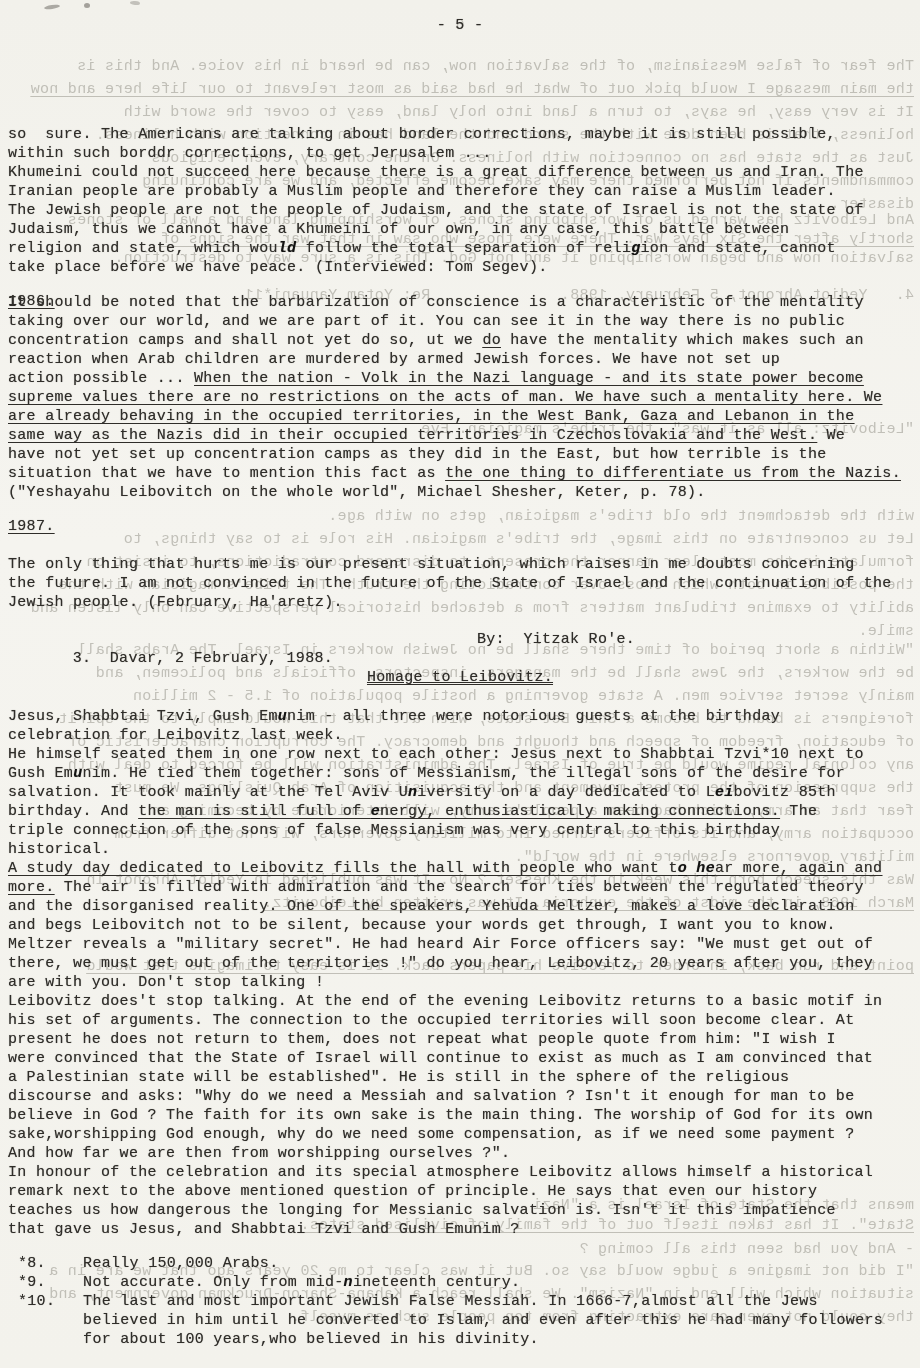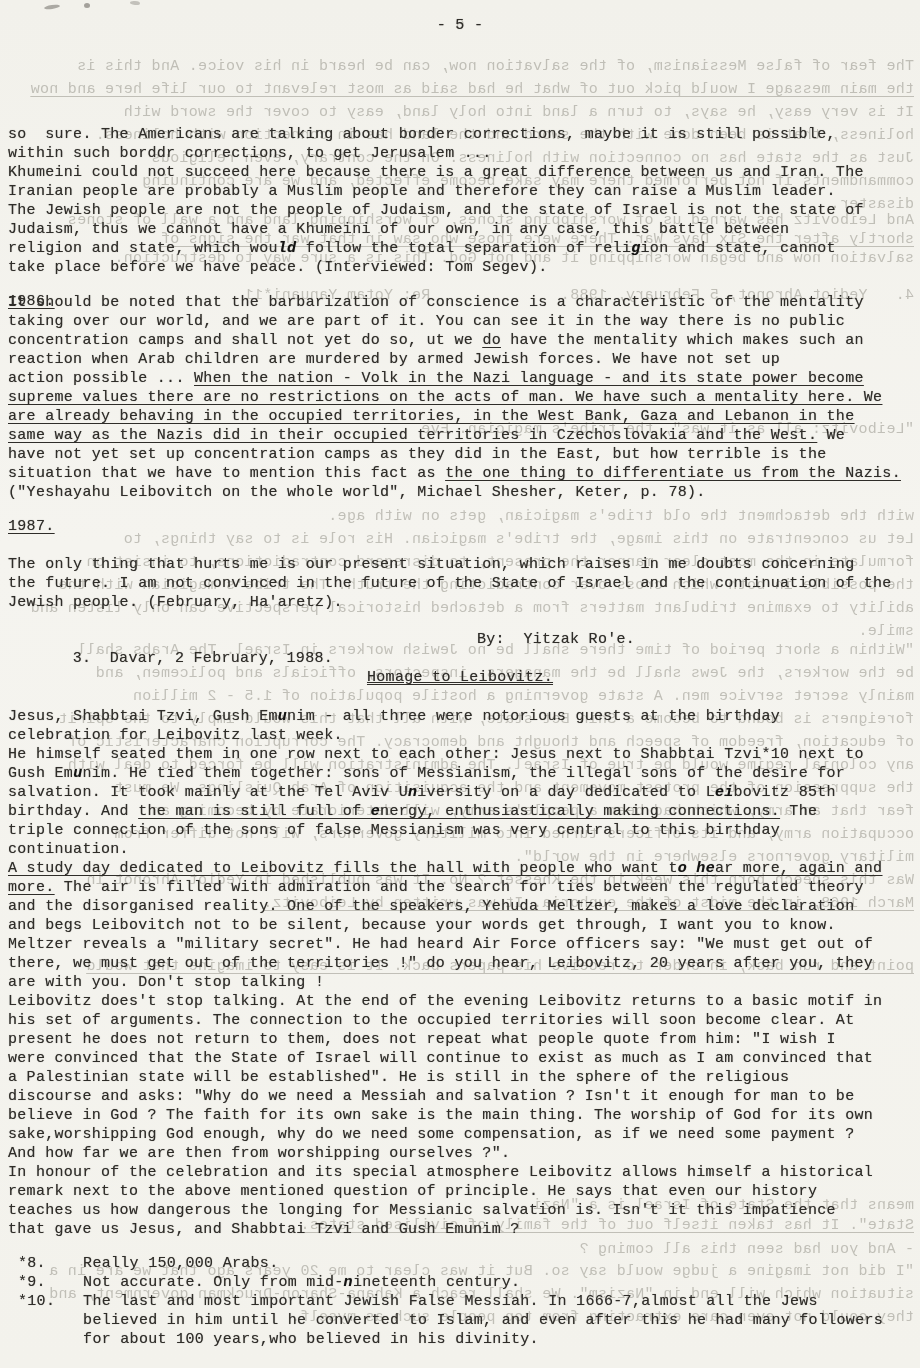--- a/index.html
+++ b/index.html
@@ -142,21 +142,21 @@
     </div>
 
     <div class="block" style="top:707px;left:8px;">
         <div class="tline"><span>Jesus, Shabbtai Tzvi, Gush Em</span><span class="hw">u</span><span>nim - all three were notorious guests at the birthday</span></div>
         <div class="tline"><span>celebration for Leibovitz last week.</span></div>
         <div class="tline"><span>He himself seated them in one row next to each other: Jesus next to Shabbtai Tzvi*10 next to</span></div>
         <div class="tline"><span>Gush Em</span><span class="hw">u</span><span>nim. He tied them together: sons of Messianism, the illegal sons of the desire for</span></div>
         <div class="tline"><span>salvation. It took mainly at the Tel Aviv U</span><span class="hw">n</span><span>iversity on a day dedicated to L</span><span class="hw">ei</span><span>bovitz 85th</span></div>
         <div class="tline"><span>birthday. And </span><span class="ul">the man is still full of </span><span class="ul hw">e</span><span class="ul">nergy, enthusiastically making connections.</span><span> The</span></div>
         <div class="tline"><span>triple connection of the sons of false Messianism was very central to this birthday</span></div>
-        <div class="tline"><span>continuation.</span></div>
+        <div class="tline"><span>historical.</span></div>
         <div class="tline"><span class="ul">A study day dedicated to Leibovitz fills the hall with people who want t</span><span class="ul hw">o</span><span class="ul"> </span><span class="ul hw">he</span><span class="ul">ar more, again and</span></div>
         <div class="tline"><span class="ul">more.</span><span> The air is filled with admiration and the search for ties between the regulated theory</span></div>
         <div class="tline"><span>and the disorganised reality. One of the speakers, Yehuda Meltzer, makes a love declaration</span></div>
         <div class="tline"><span>and begs Leibovitch not to be silent, because your words get through, I want you to know.</span></div>
         <div class="tline"><span>Meltzer reveals a "military secret". He had heard Air Force officers say: "We must get out of</span></div>
         <div class="tline"><span>there, we must get out of the territories !" do you hear, Leibovitz, 20 years after you, they</span></div>
         <div class="tline"><span>are with you. Don't stop talking !</span></div>
         <div class="tline"><span>Leibovitz does't stop talking. At the end of the evening Leibovitz returns to a basic motif in</span></div>
         <div class="tline"><span>his set of arguments. The connection to the occupied territories will soon become clear. At</span></div>
         <div class="tline"><span>present he does not return to them, does not repeat what people quote from him: "I wish I</span></div>

